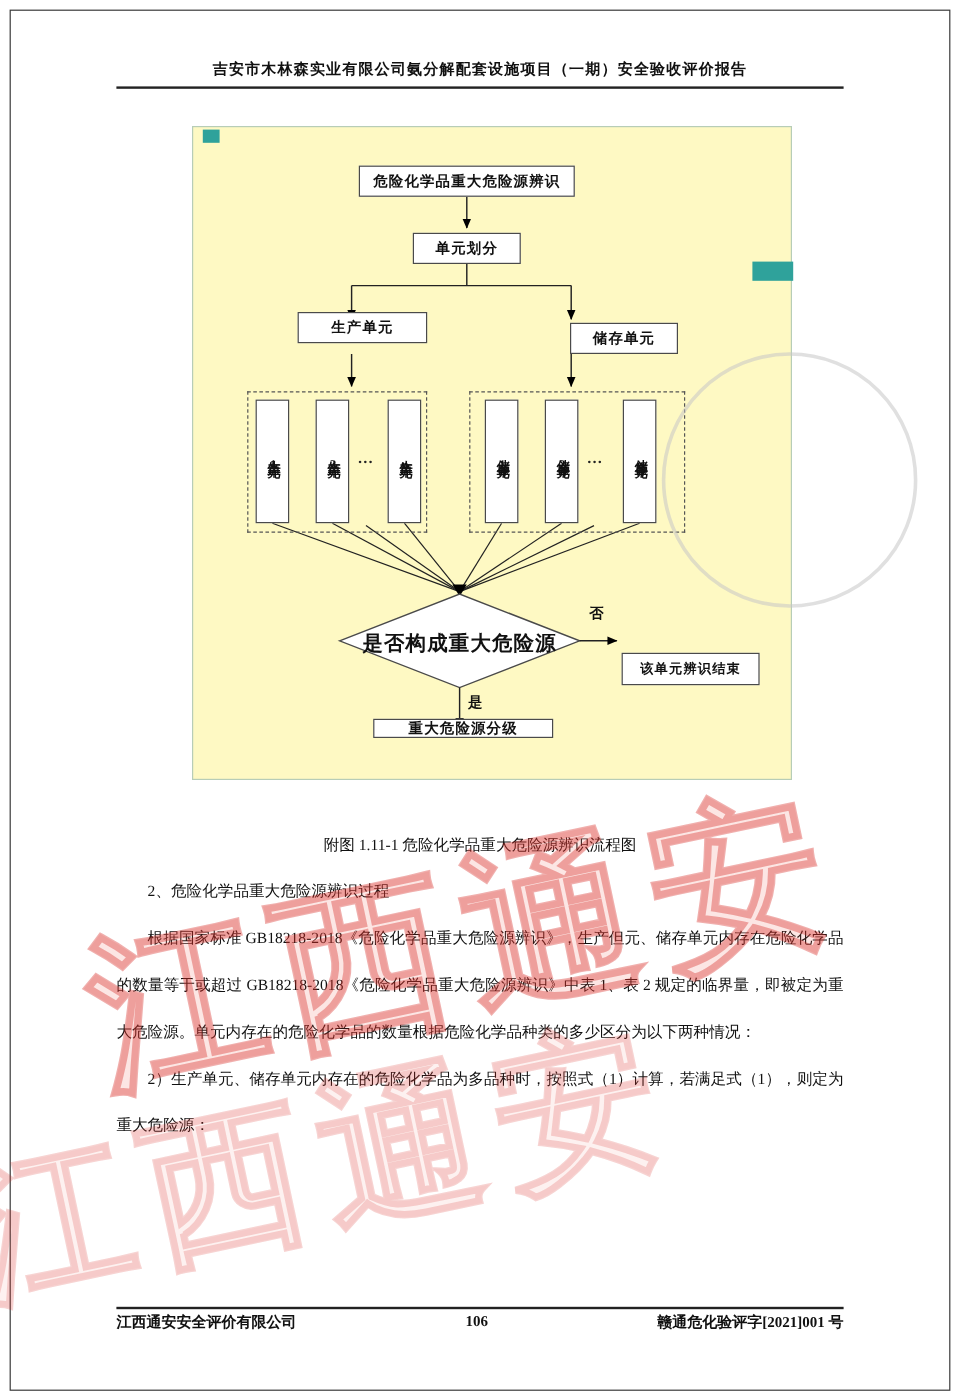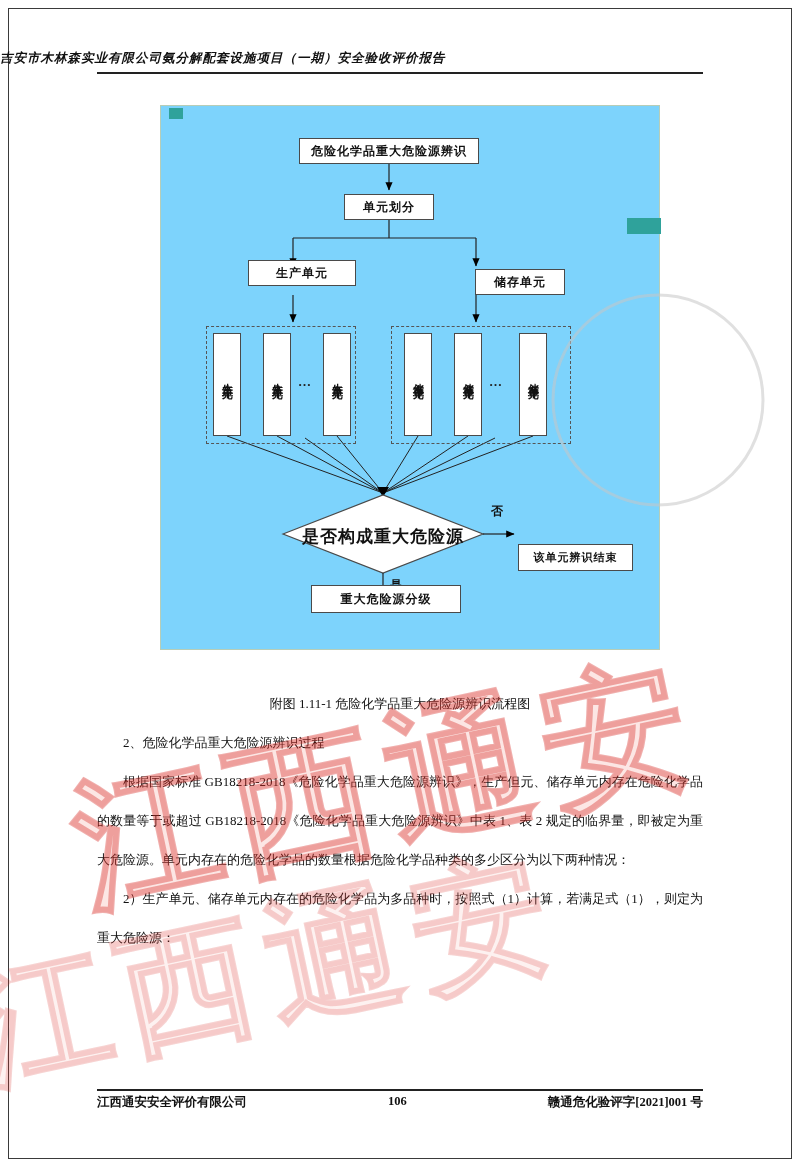--- a/index.html
+++ b/index.html
@@ -9,28 +9,28 @@
     background:#ffffff;
     font-family:"Liberation Serif","DejaVu Serif",serif;
     color:#111;
     overflow:hidden;
   }
   .page-border { position:absolute; inset:8px; border:1px solid #3a3a3a; pointer-events:none; }
 
   
   .header-title {
     position:absolute; top:50px; left:0; width:100%;
-    text-align:left; font-size:12.5px; font-weight:bold; letter-spacing:1px;font-style:italic;
+    text-align:center; font-size:12.5px; font-weight:bold; letter-spacing:1px;
   }
   .header-rule { position:absolute; top:72px; left:97px; width:606px; border-top:2px solid #222; }
 
   
   .chart {
     position:absolute; left:160px; top:105px; width:500px; height:545px;
-    background:#7dd3fc; border:1px solid #b7cdb7;
+    background:#fef9c3; border:1px solid #b7cdb7;
   }
   .chart svg.lines { position:absolute; left:0; top:0; width:500px; height:545px; pointer-events:none; }
   .node {
     position:absolute; border:1px solid #4a4a4a; background:#fff;
     display:flex; align-items:center; justify-content:center;
     font-size:12px; font-weight:600; letter-spacing:1px; white-space:nowrap;
   }
   .dashedbox { position:absolute; border:1px dashed #555; background:transparent; }
   .vbox {
     position:absolute; width:28px; height:103px; border:1px solid #4a4a4a; background:#fff;
@@ -136,21 +136,21 @@
   <div class="vbox" style="left:243px; top:227px;">储存单元1</div>
   <div class="vbox" style="left:293px; top:227px;">储存单元2</div>
   <div class="ellipsis" style="left:328px; top:268px;">…</div>
   <div class="vbox" style="left:358px; top:227px;">储存单元n</div>
 
   <div class="decision-label">是否构成重大危险源</div>
   <div class="branch-label" style="left:330px; top:397px;">否</div>
   <div class="branch-label" style="left:229px; top:471px;">是</div>
 
   <div class="node" style="left:357px; top:438px; width:115px; height:27px; font-size:11px;">该单元辨识结束</div>
-  <div class="node" style="left:150px; top:479px; width:150px; height:28px;">重大危险源分级</div>
+  <div class="node" style="left:150px; top:493px; width:150px; height:16px;">重大危险源分级</div>
 </div>
 
 <svg class="seal" width="226" height="226">
   <circle cx="113" cy="113" r="105" fill="none" stroke="#c6c6c6" stroke-width="3" opacity="0.55"></circle>
 </svg>
 
 <div class="wm wm1">江西通安</div>
 <div class="wm wm2">江西通安</div>
 
 <div class="textblock">

